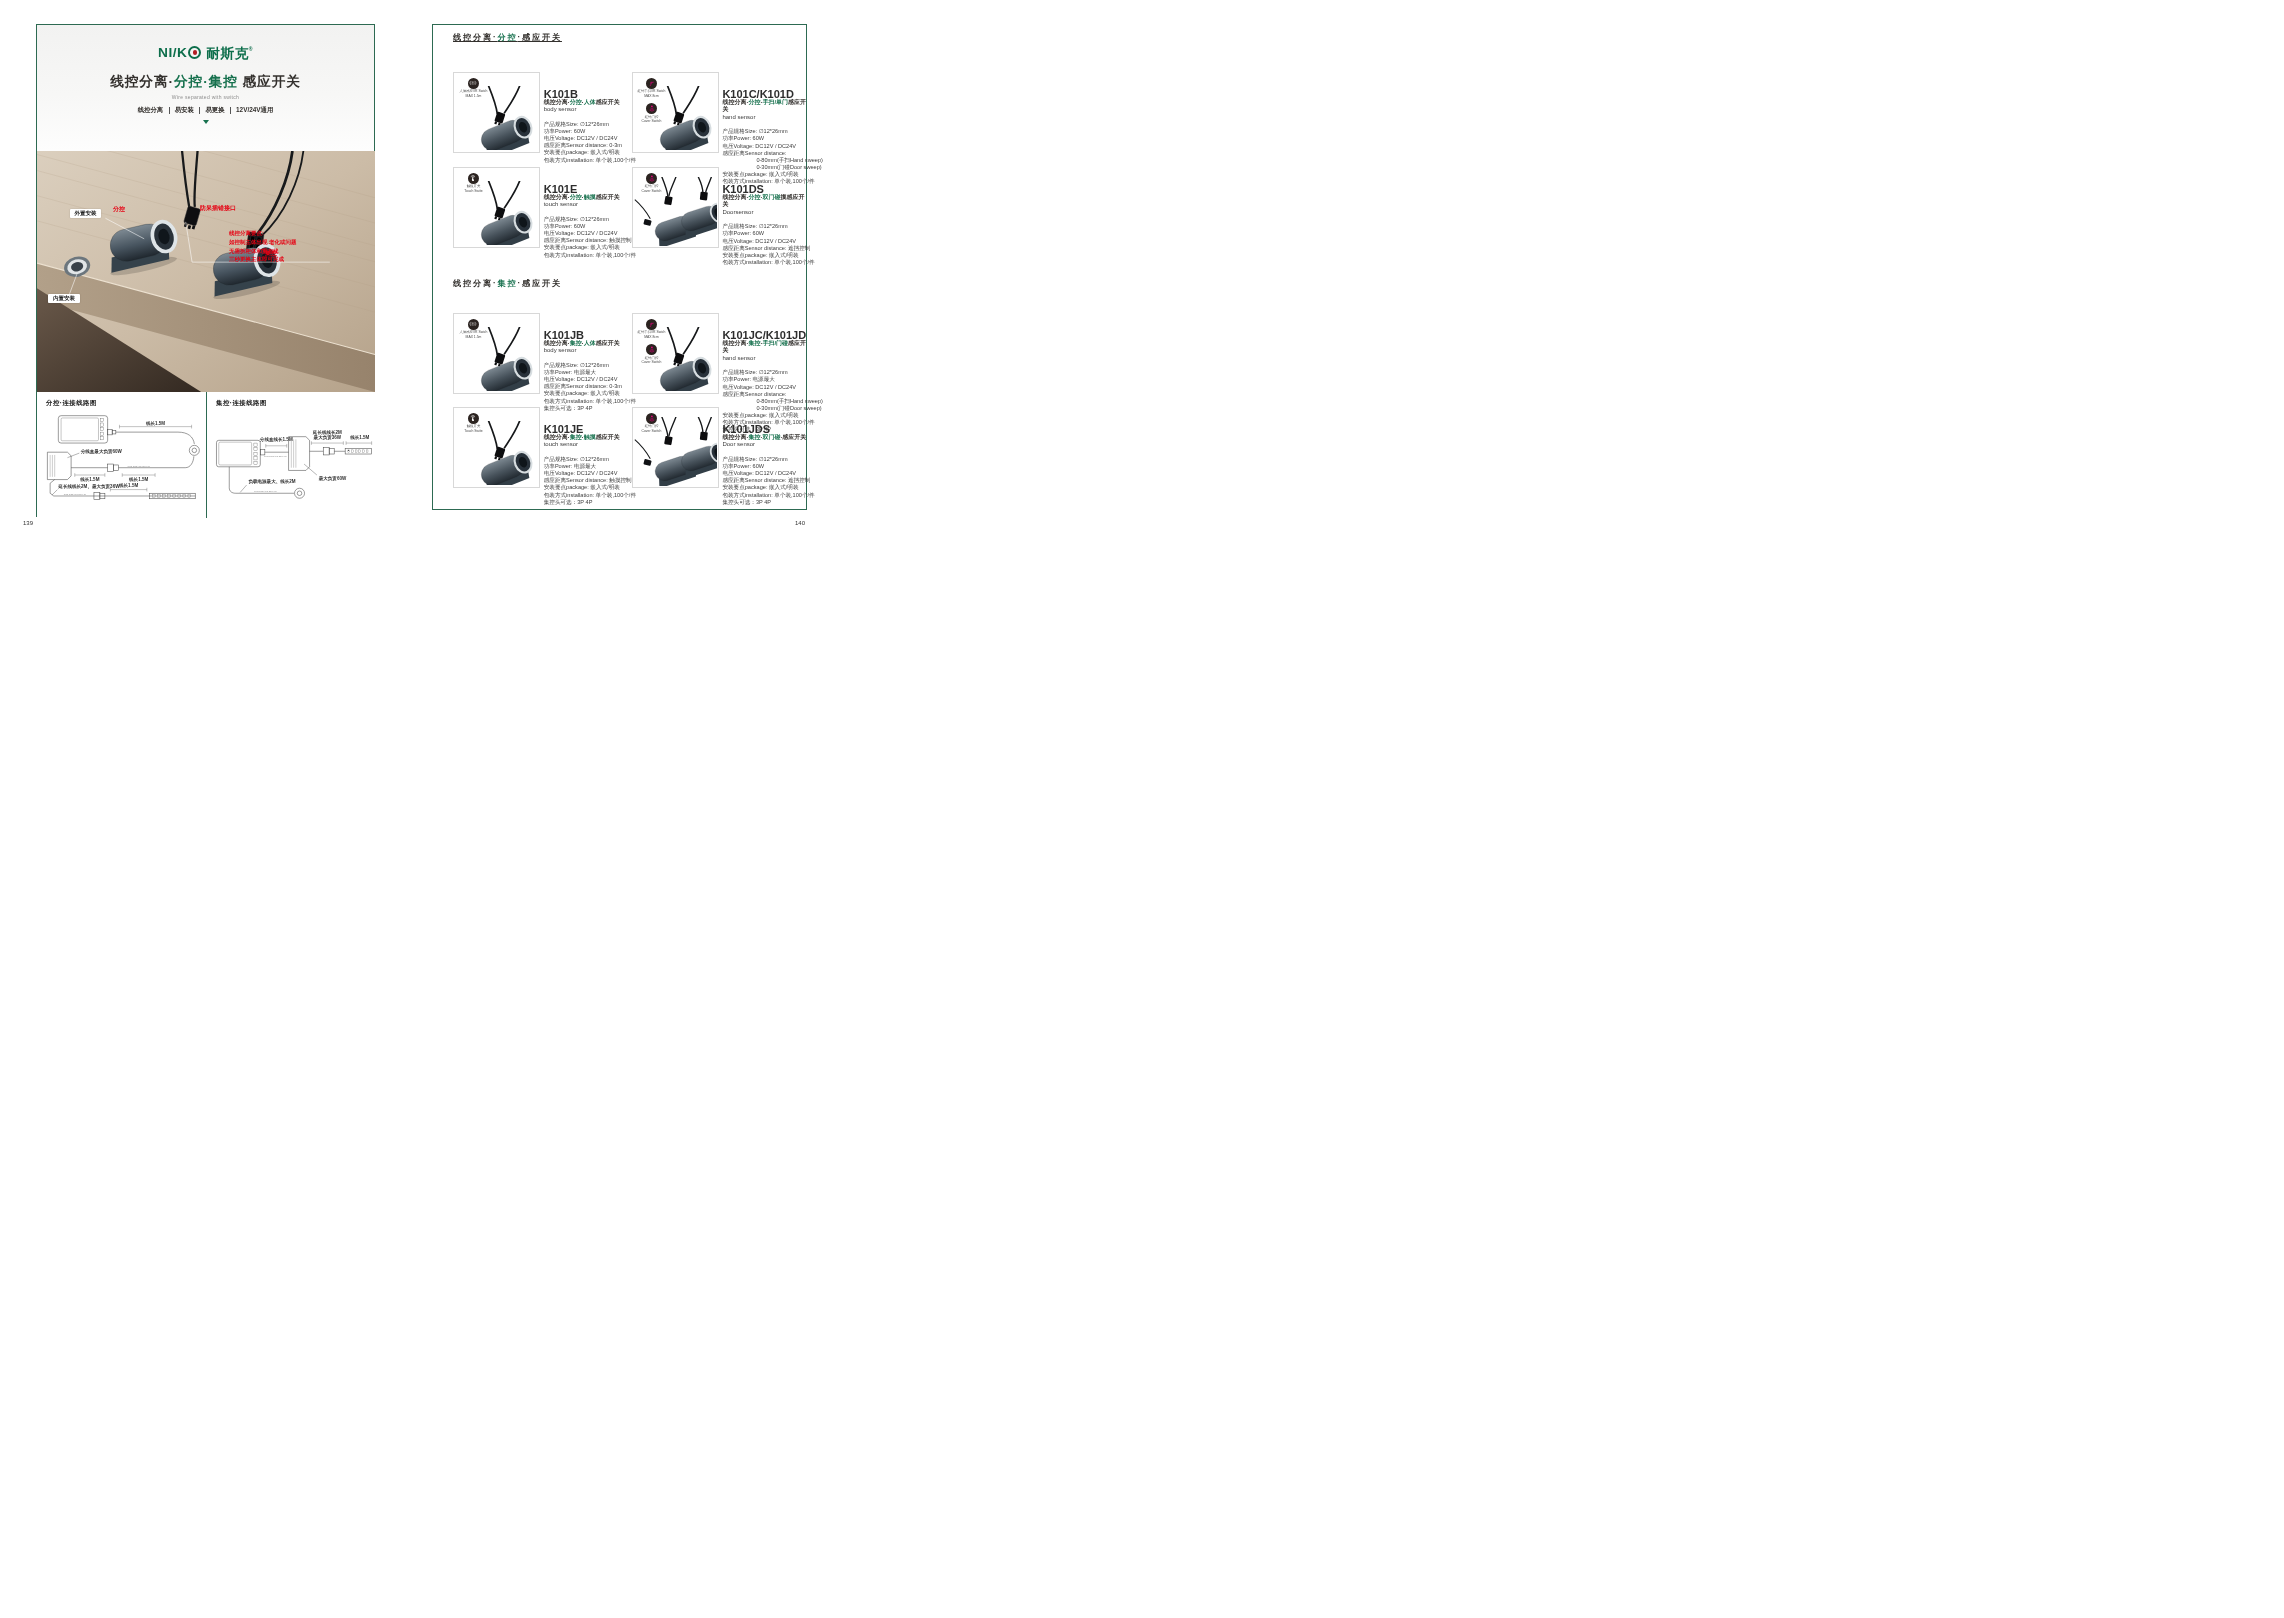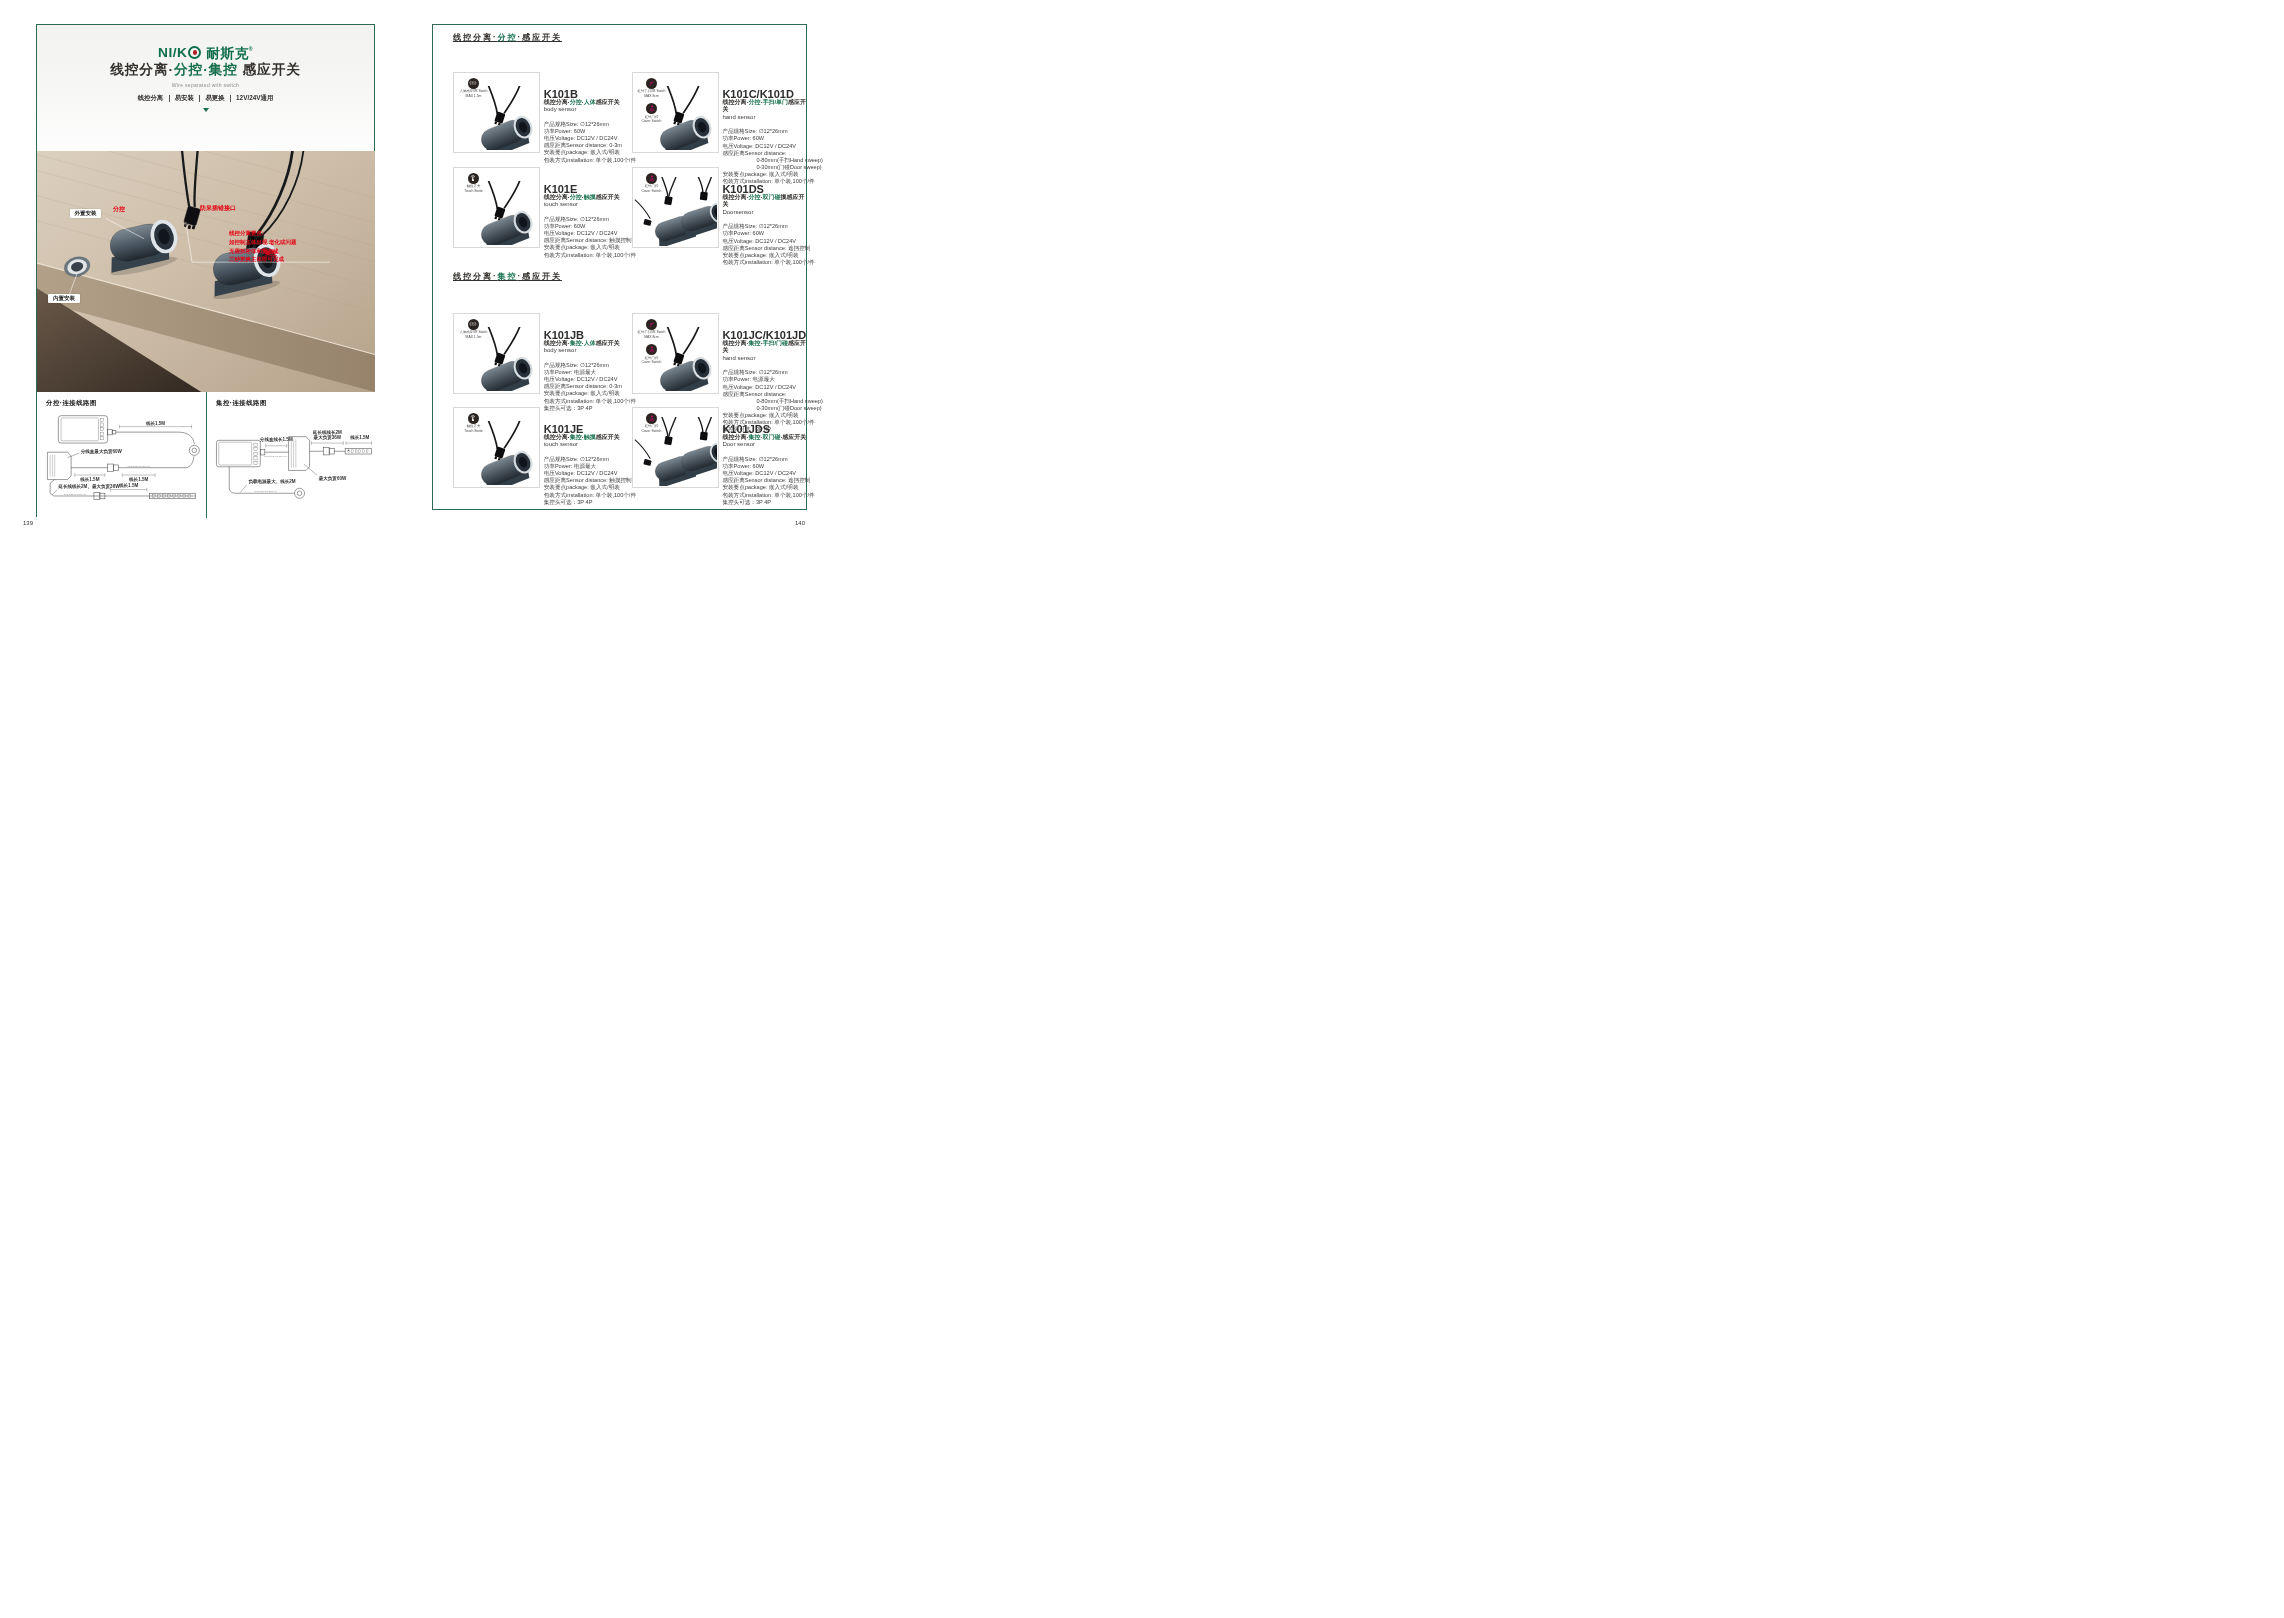--- a/index.html
+++ b/index.html
@@ -13,21 +13,21 @@
   .lp-header{position:absolute;left:0;top:0;width:100%;height:126px;
              background:linear-gradient(180deg,#f2f2f1 0%,#f7f7f6 55%,#fdfdfd 100%);
              text-align:center;}
   .logo{margin-top:17.4px;font-weight:800;font-size:13.7px;color:#0d6e4b;letter-spacing:0.5px;line-height:15.5px;}
   .logo-latin{font-style:normal;}
   .logo-o{display:inline-block;width:9px;height:9px;border:2.3px solid #0d6e4b;border-radius:50%;
           position:relative;vertical-align:-1.4px;margin:0 0.9px;}
   .logo-dot{position:absolute;left:2.3px;top:2.3px;width:4.6px;height:4.6px;border-radius:50%;background:#b01f24;}
   .logo-cn{margin-left:4.1px;}
   .logo-reg{font-size:5px;vertical-align:6.4px;color:#0d6e4b;}
-  .lp-title{font-size:13.7px;font-weight:900;letter-spacing:0.9px;color:#33302d;}
+  .lp-title{margin-top:12px;font-size:13.7px;font-weight:900;letter-spacing:0.9px;color:#33302d;}
   .lp-sub{margin-top:3.2px;font-size:5px;color:#8d8d8d;letter-spacing:0.3px;}
   .lp-feats{margin-top:5.5px;font-size:6.4px;font-weight:700;color:#33302d;display:flex;justify-content:center;align-items:center;gap:5.5px;}
   .vdiv{display:inline-block;width:0.5px;height:6.9px;background:#555;}
   .tri{width:0;height:0;margin:5.5px auto 0;border-left:3.2px solid transparent;border-right:3.2px solid transparent;border-top:4.1px solid #17714e;}
 
   .lp-photo{position:absolute;left:0;top:126px;width:338px;height:241px;overflow:hidden;background:#c9b9a4;}
   .lp-photo svg{position:absolute;left:0;top:0;width:100%;height:100%;}
   .lbl-red{position:absolute;color:#e60012;font-weight:700;font-size:6px;white-space:nowrap;}
   .lbl-white{position:absolute;background:#fff;color:#222;font-weight:700;font-size:5.5px;
              padding:0.9px 4.6px;border-radius:0.9px;white-space:nowrap;box-shadow:0 0 1.4px rgba(0,0,0,.25);}
@@ -42,21 +42,21 @@
   .diag-svg text{font-family:"Liberation Sans","DejaVu Sans",sans-serif;font-size:10px;font-weight:700;fill:#333;}
   .diag-svg text.mark{font-size:4.5px;font-weight:400;fill:#888;}
 
   .pagenum{position:absolute;font-size:6px;color:#333;}
   #pn-left{left:23px;top:520px;}
   #pn-right{right:22px;top:520px;}
 
   
   #right-block{left:432px;top:24px;width:375px;height:486px;}
   .sec-h{position:absolute;left:20px;font-size:8.2px;font-weight:800;letter-spacing:1.8px;color:#33302d;}
-  #sec1-h{top:7px;text-decoration:underline;} #sec2-h{top:246px;text-decoration:underline;}
+  #sec1-h{top:7px;text-decoration:underline;} #sec2-h{top:253px;}
   .grid{position:absolute;left:20px;display:grid;grid-template-columns:176px 176px;column-gap:2.7px;grid-auto-rows:81px;}
   #grid1{top:47px;row-gap:14px;} #grid2{top:288px;row-gap:13px;}
   .card{display:flex;gap:3.7px;}
   .imgbox{position:relative;width:87px;height:81px;border:0.5px solid #d8d8d8;box-sizing:border-box;background:#fff;flex:none;}
   .badges{position:absolute;left:2.7px;top:4.6px;width:33px;z-index:2;}
   .badge{margin-bottom:4.1px;text-align:center;}
   .badge-icon{width:11px;height:11px;border-radius:50%;background:#2b2320;margin:0 auto 0.9px;display:flex;align-items:center;justify-content:center;}
   .badge-icon svg{width:7.8px;height:7.8px;display:block;}
   .badge-l1,.badge-l2{font-size:3.7px;line-height:1.25;color:#4a4a4a;transform:scale(.92);white-space:nowrap;}
   .photo{position:absolute;right:0.9px;bottom:1.8px;width:72px;height:64px;}

